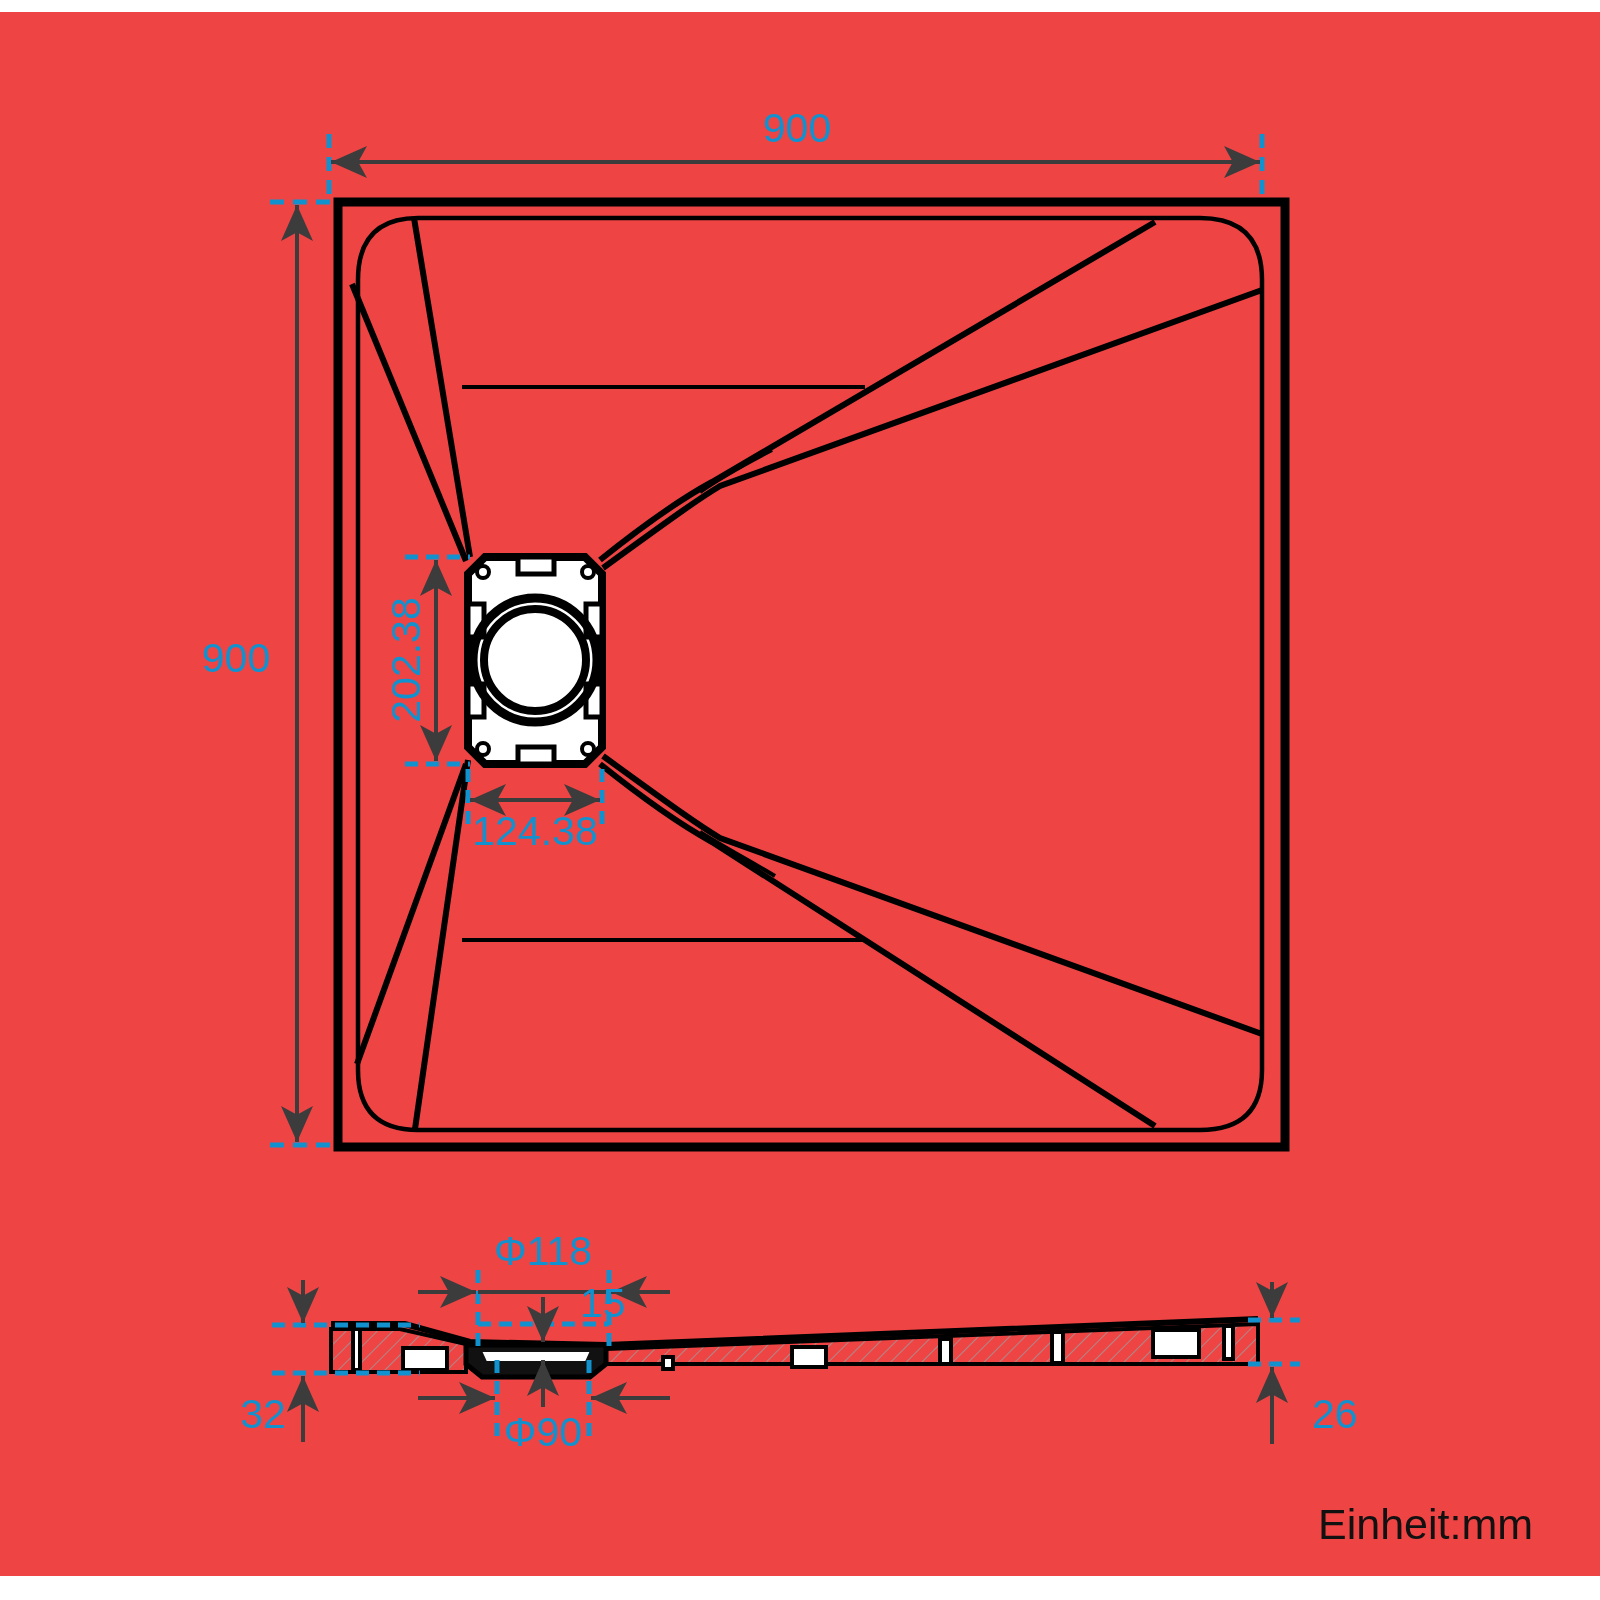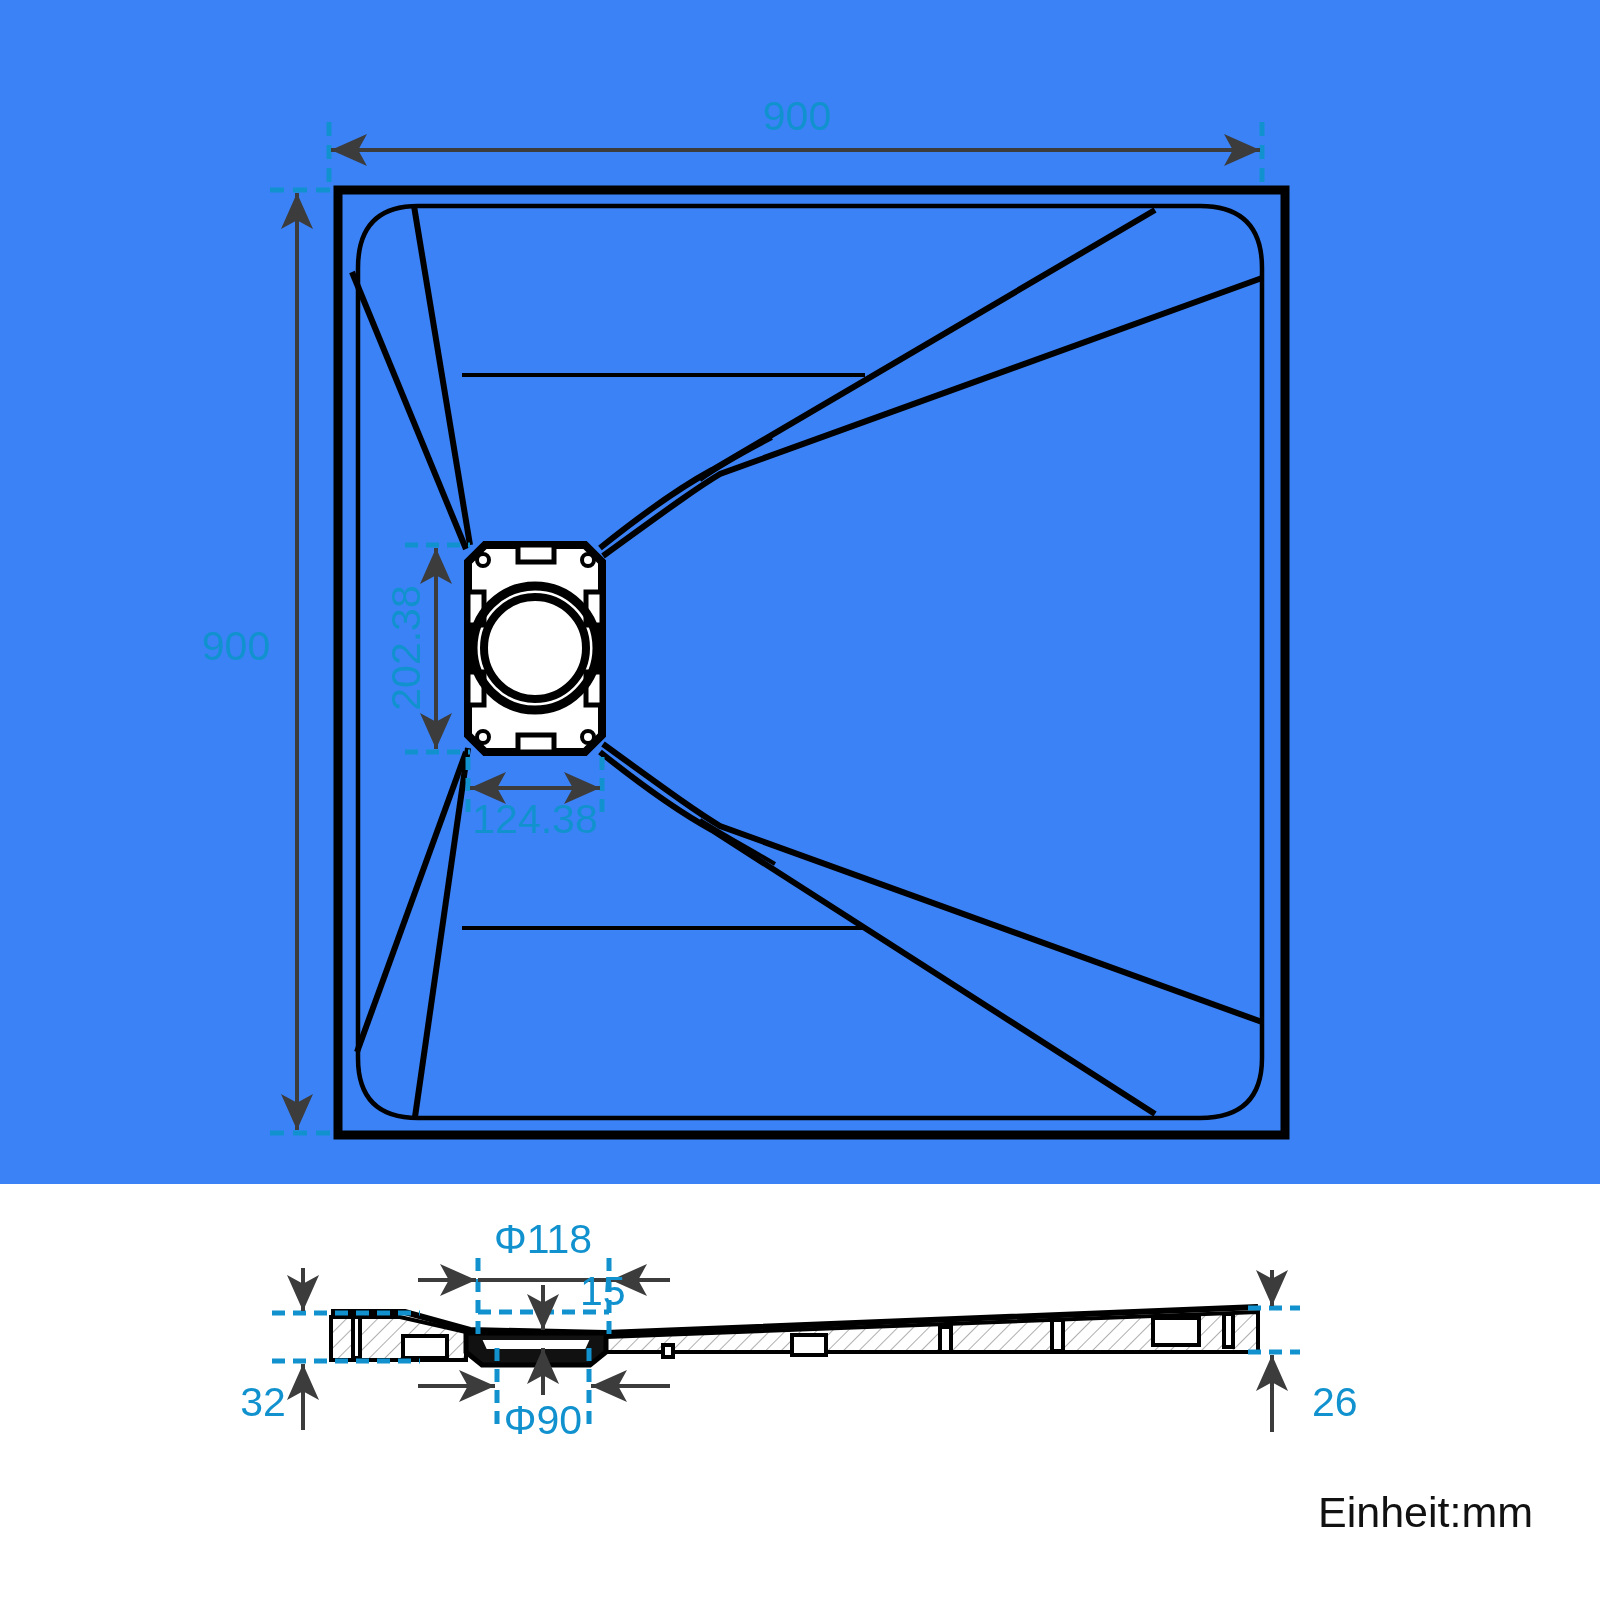--- a/index.html
+++ b/index.html
@@ -1,18 +1,18 @@
 <!DOCTYPE html>
 <html><head>
 <meta charset="utf-8">
 <style>
   html,body{margin:0;padding:0;background:#ffffff;}
   body{width:1600px;height:1600px;overflow:hidden;
        font-family:"Liberation Sans","DejaVu Sans",sans-serif;}
-  #stage{position:relative;width:1600px;height:1184px;background:#3b82f6;}
+  #stage{position:relative;width:1600px;height:1564px;background:#ef4444;margin-top:12px;}
   svg{display:block;}
   .dimtext{fill:#1192cf;font-family:"Liberation Sans","DejaVu Sans",sans-serif;
            font-size:41px;letter-spacing:0px;}
   .unittext{fill:#111111;font-family:"Liberation Sans","DejaVu Sans",sans-serif;
            font-size:43px;}
 </style>
 </head>
 <body>
 
 <div id="stage">

